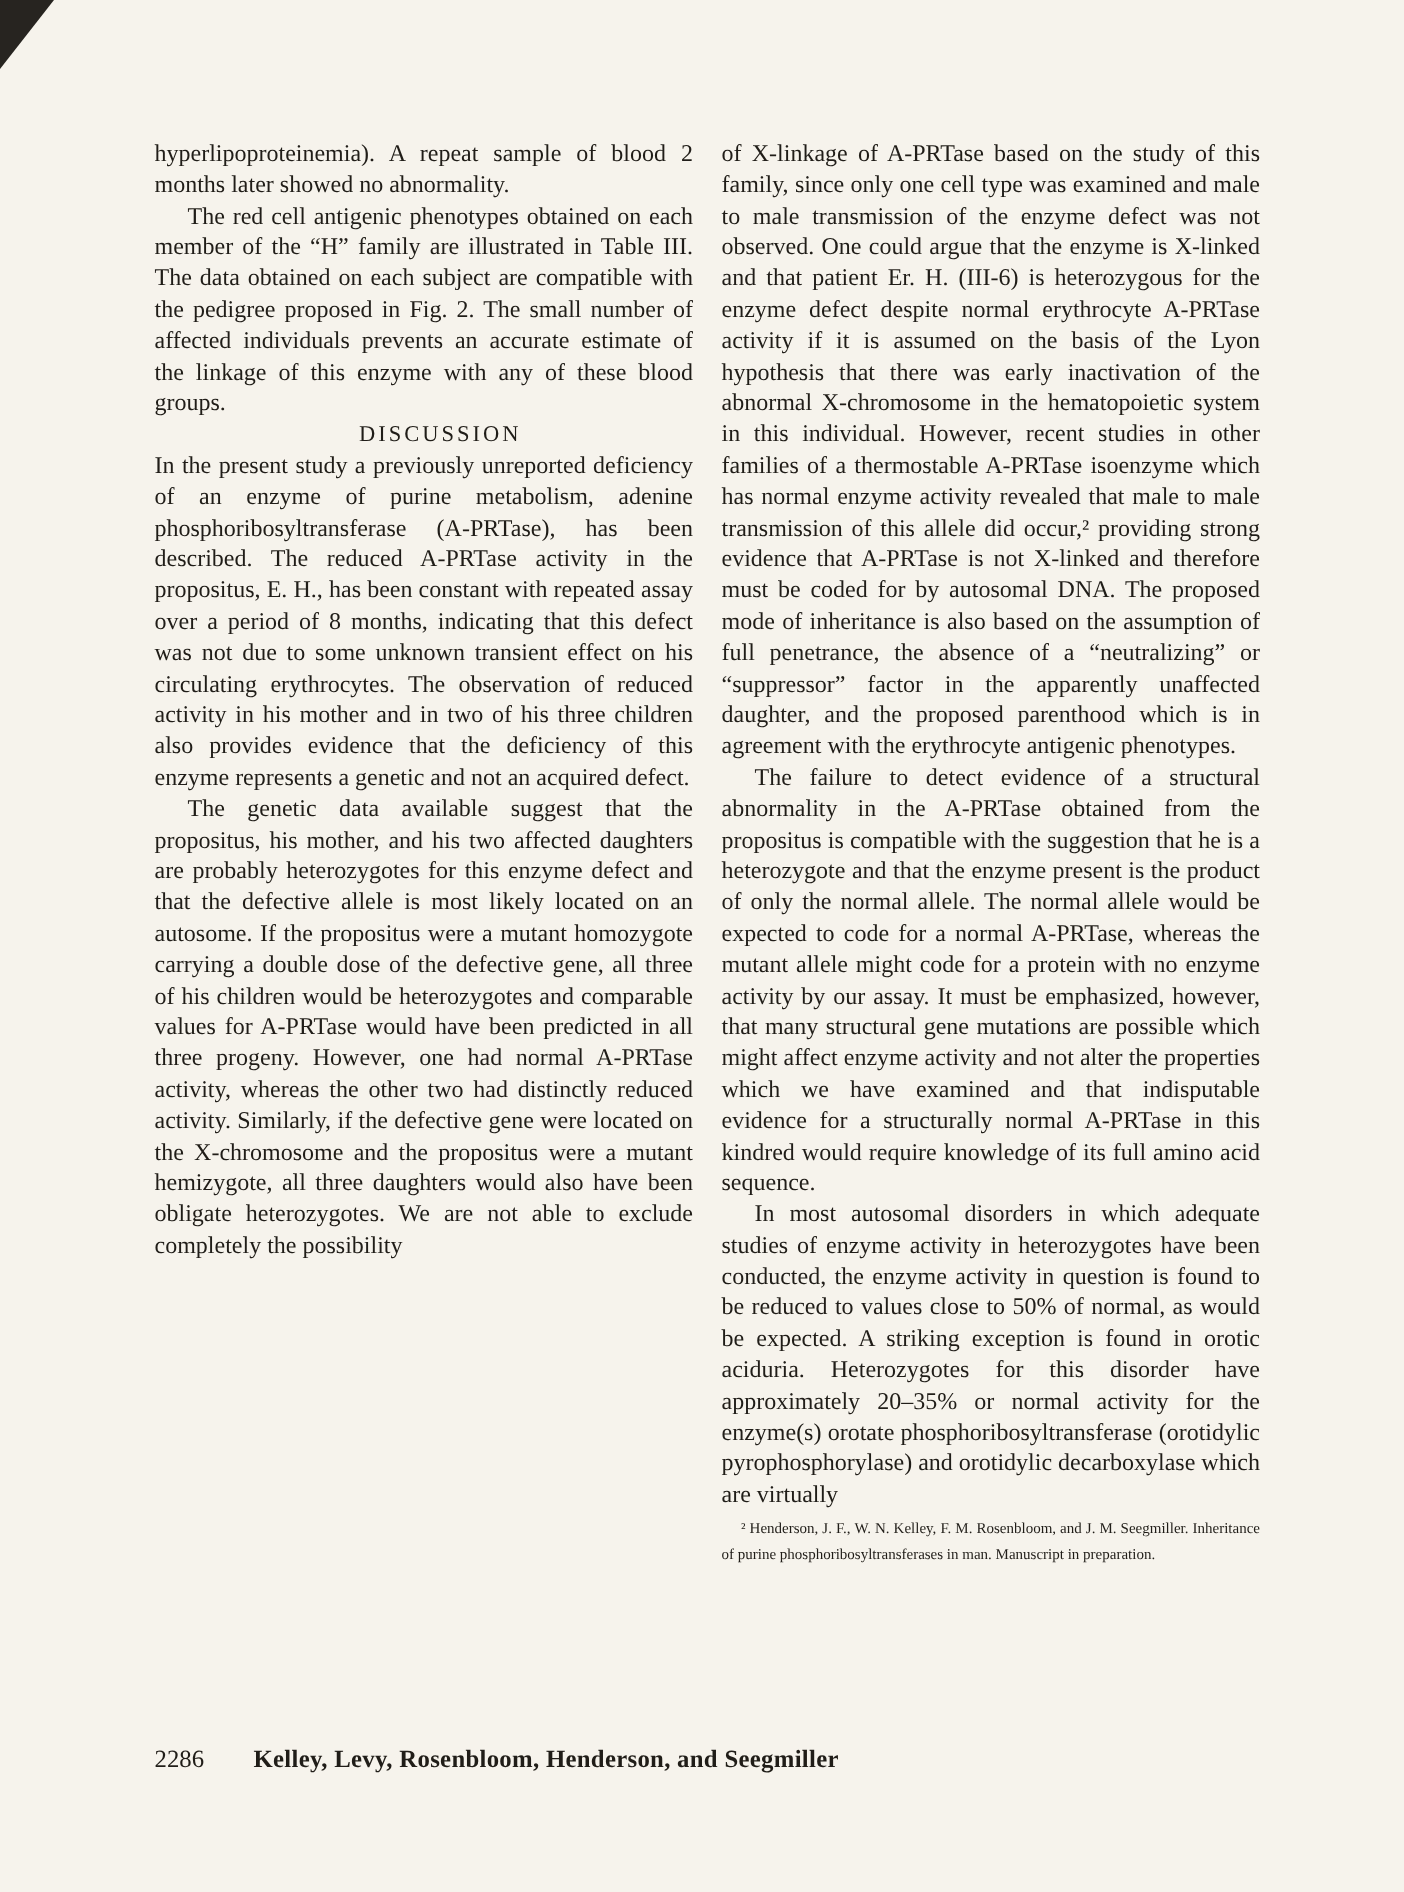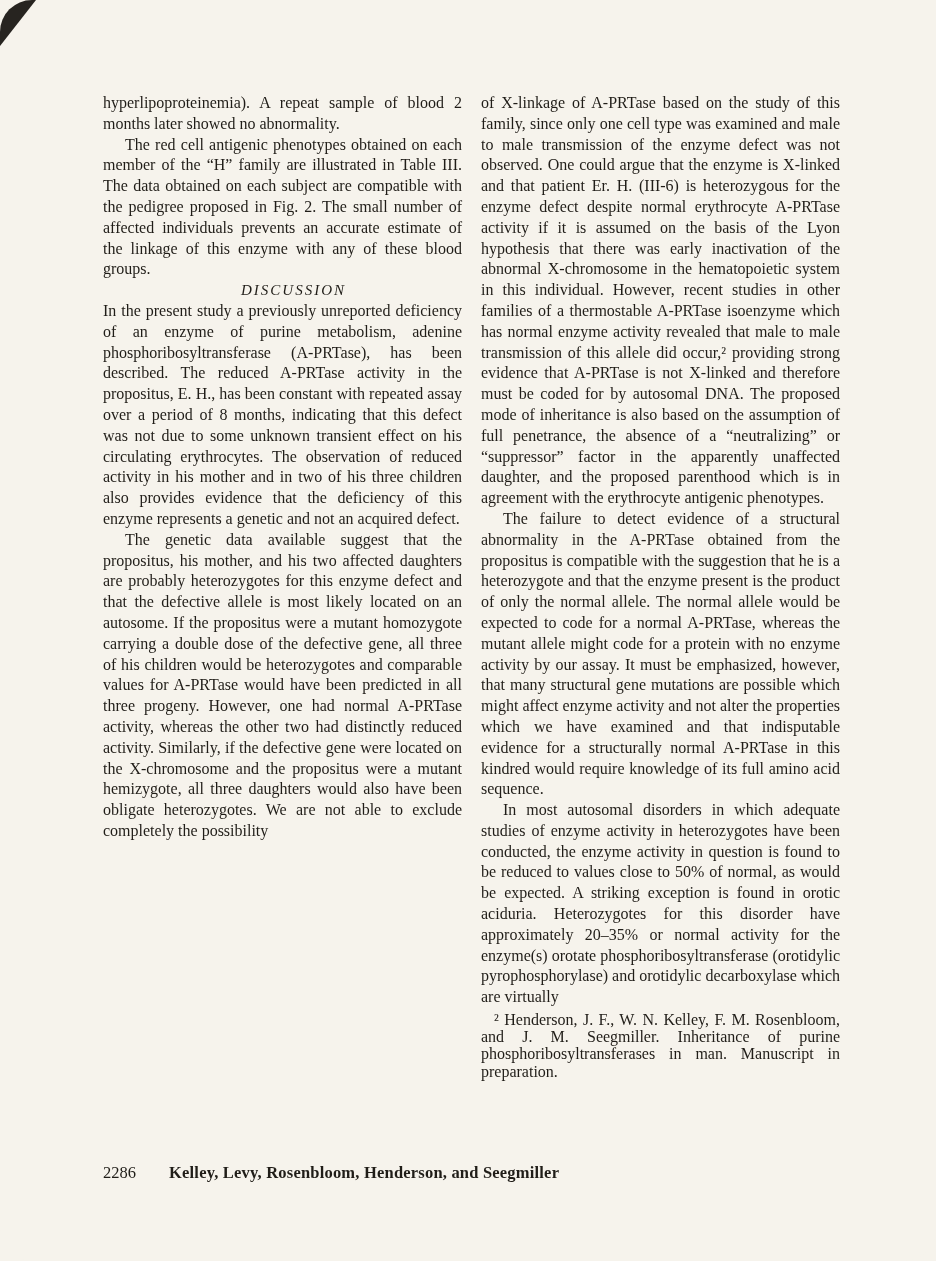--- a/index.html
+++ b/index.html
@@ -9,21 +9,20 @@
       font-family: "Liberation Serif", "DejaVu Serif", serif;
     }
     .page {
       position: relative;
       width: 936px;
       height: 1261px;
       box-sizing: border-box;
       padding: 93px 96px 0 103px;
       background: var(--paper, #f6f3ec);
       overflow: hidden;
-      border-radius: 32px;
     }
     .corner-artifact {
       position: absolute;
       top: 0; left: 0;
       width: 0; height: 0;
       border-top: 46px solid #272420;
       border-right: 36px solid transparent;
     }
     .columns {
       display: flex;
@@ -39,24 +38,23 @@
     }
     .col p { margin: 0; text-indent: 22px; }
     .col p.noindent { text-indent: 0; }
     .section-heading {
       font-size: 15px;
       font-weight: normal;
       letter-spacing: 2px;
       text-align: center;
       margin: 14px 0 12px 0;
       text-indent: 0;
-      font-style: italic;
     }
     .footnote {
-      font-size: 16px;
+      font-size: 10px;
       line-height: 17.2px;
       margin-top: 3px;
       text-indent: 13px;
       text-align: justify;
     }
     .footer {
       position: absolute;
       left: 103px;
       top: 1127px;
       font-size: 16.5px;

